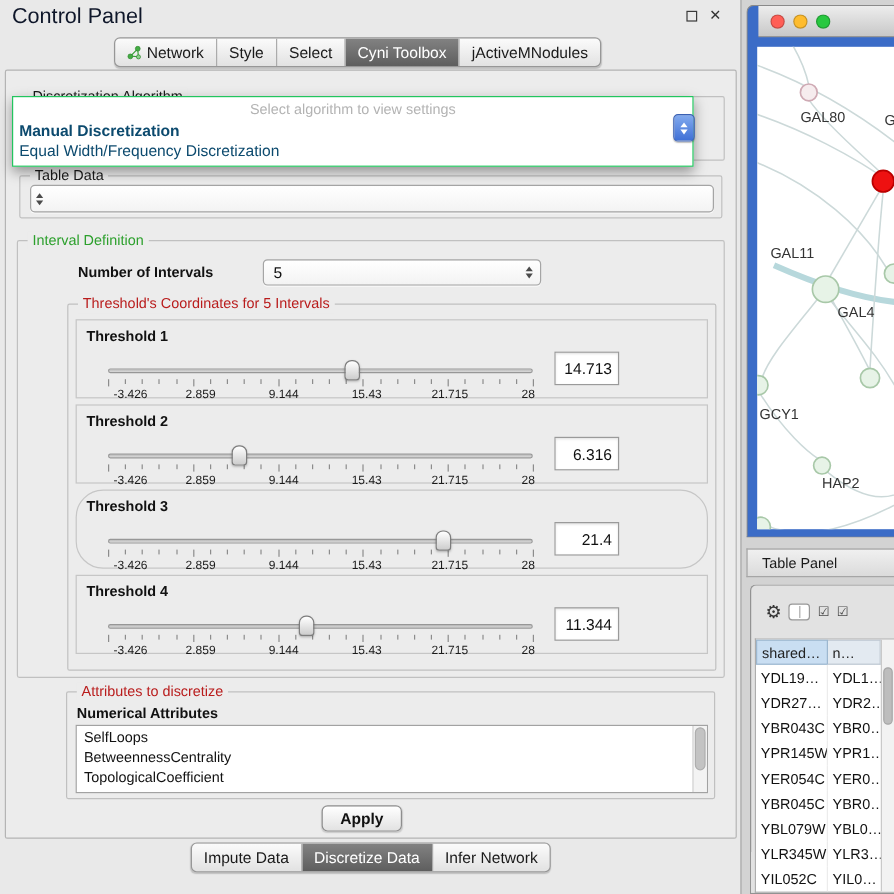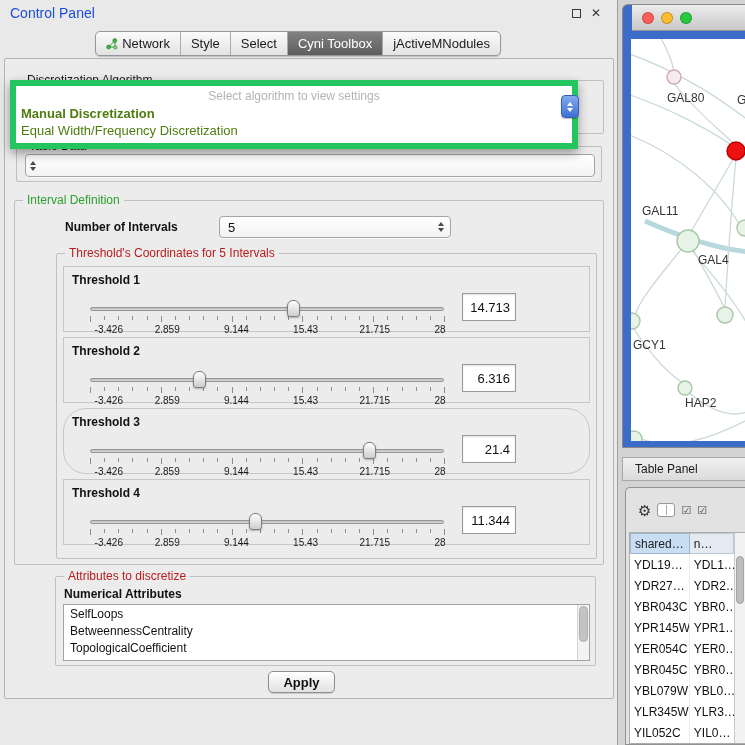--- a/index.html
+++ b/index.html
@@ -2,40 +2,40 @@
 <html><head>
 <meta charset="utf-8">
 <style>
 *{margin:0;padding:0;box-sizing:border-box}
 html,body{width:745px;height:745px}
 body{position:relative;overflow:hidden;background:#d3d3d3;font-family:"Liberation Sans","DejaVu Sans",sans-serif}
 
 
 .cp{position:absolute;left:0;top:0;width:618px;height:745px;background:#e9e9e9;border-right:1px solid #9f9f9f}
 .cp-titlebar{height:26px;display:flex;align-items:center;padding:0 10px}
-.cp-title{font-size:14px;color:#1d4ed8}
+.cp-title{font-size:18px;color:#0f172a}
 .win-btns{margin-left:auto;display:flex;align-items:center;gap:10px;margin-right:6px}
 .wbtn{color:#333;font-size:12px;font-weight:bold;line-height:1}
 .sq{width:9px;height:9px;border:1.5px solid #3a3a3a;display:inline-block}
 .tabbar-wrap{position:absolute;left:0;top:31px;width:501px;display:flex;justify-content:flex-end}
 .seg{display:flex;border:1px solid #979797;border-radius:5px;overflow:hidden;background:linear-gradient(#fbfbfb,#e2e2e2);box-shadow:0 1px 1px rgba(0,0,0,.18)}
 .seg .tab{display:flex;align-items:center;gap:4px;padding:4px 10px;font-size:13px;color:#1a1a1a;border-left:1px solid #ababab;cursor:default;white-space:nowrap}
 .seg .tab:first-child{border-left:none}
 .seg .tab.sel{background:linear-gradient(#828282,#5e5e5e);color:#fff}
 .panel-inner{position:absolute;left:4px;top:58px;width:610px;height:641px;background:#ececec;border:1px solid #b4b4b4;border-radius:2px}
 
 .fs{position:absolute;border:1px solid #c0c0c0;border-radius:2px}
 .legend{position:absolute;top:-8px;left:8px;background:#ececec;padding:0 4px;font-size:12px;color:#1a1a1a;white-space:nowrap;line-height:15px}
 .legend.green{color:#2da02d}
 .legend.blue{color:#b91c1c}
 
 .algo-fs{left:14px;top:80px;width:590px;height:54px}
-.popup{position:absolute;left:10px;top:80px;width:568px;z-index:50;background:#fff;border:6px solid #22c55e;box-shadow:0 4px 10px rgba(0,0,0,.38);padding-bottom:4px}
+.popup{position:absolute;left:10px;top:80px;width:568px;z-index:50;background:#fff;border:1px solid #22c55e;box-shadow:0 4px 10px rgba(0,0,0,.38);padding-bottom:4px}
 .popup-header{text-align:center;font-size:12px;color:#b3b3b3;padding:3px 0 2px}
-.popup-opt{font-size:13px;color:#4d7c0f;padding:1px 5px}
+.popup-opt{font-size:13px;color:#0c4a6e;padding:1px 5px}
 .popup-opt.bold{font-weight:bold}
 .combo-btn-blue{position:absolute;left:561px;top:95px;width:18px;height:23px;z-index:60;border-radius:4px;background:linear-gradient(#82aaee,#4070d6);border:1px solid #3a60b2;display:flex;flex-direction:column;align-items:center;justify-content:center;gap:2px;box-shadow:0 1px 1px rgba(0,0,0,.25)}
 .ar{width:0;height:0;border-left:3px solid transparent;border-right:3px solid transparent}
 .combo-btn-blue .ar.up{border-bottom:4px solid #fff}
 .combo-btn-blue .ar.dn{border-top:4px solid #fff}
 
 .combo{position:absolute;background:linear-gradient(#ffffff,#f3f3f3);border:1px solid #a5a5a5;border-radius:4px;display:flex;align-items:center;box-shadow:0 1px 0 rgba(255,255,255,.7)}
 .combo .val{flex:1;font-size:13px;color:#111;padding:0 8px;white-space:nowrap;overflow:hidden}
 .combo .arrows{width:16px;display:flex;flex-direction:column;align-items:center;justify-content:center;gap:2px;padding-right:2px}
 .combo .ar.up{border-bottom:4px solid #4a4a4a}
@@ -373,20 +373,27 @@
         <div class="attr-item">BetweennessCentrality</div>
         <div class="attr-item">TopologicalCoefficient</div>
         <div class="attr-scroll">
           <div class="attr-thumb"></div>
         </div>
       </div>
   </div>
 
   <div class="apply-btn">Apply</div>
 
+  <div class="bottom-tabbar-wrap">
+    <div class="seg">
+        <div class="tab">Impute Data</div>
+        <div class="tab sel">Discretize Data</div>
+        <div class="tab">Infer Network</div>
+      </div>
+  </div>
 </div>
 
 <div class="netwin" style="background: rgb(59, 108, 199); padding-left: 9px;">
   <div class="net-titlebar">
     <span class="light" style="background: rgb(255, 95, 87);"></span>
     <span class="light" style="background: rgb(254, 188, 46);"></span>
     <span class="light" style="background: rgb(40, 200, 64);"></span>
   </div>
   <div class="net-canvas">
     <svg width="115" height="402" viewBox="0 0 115 402">

